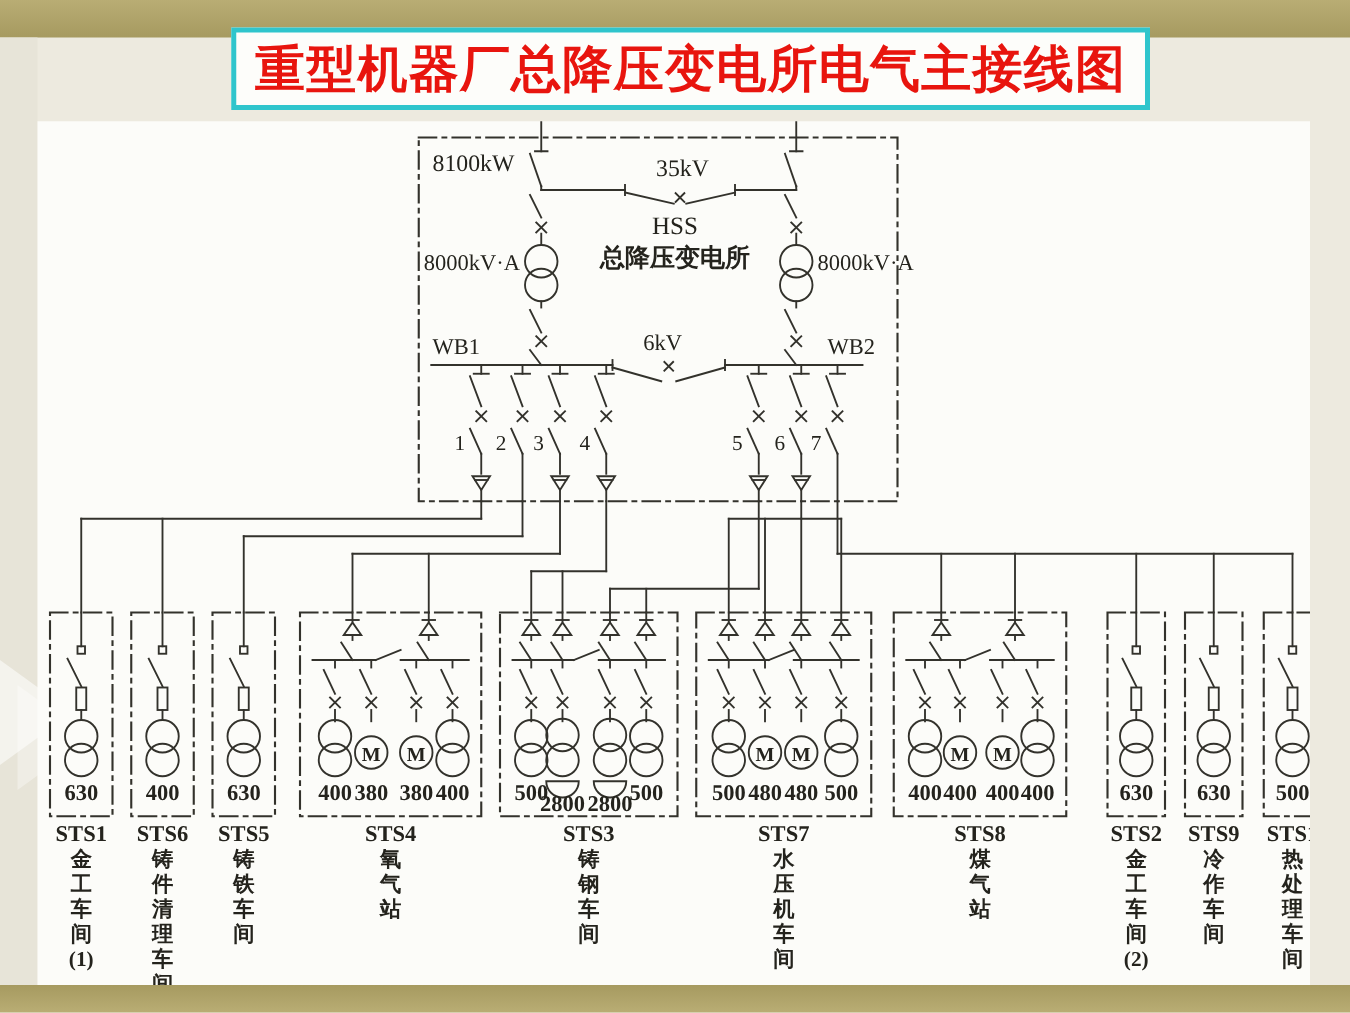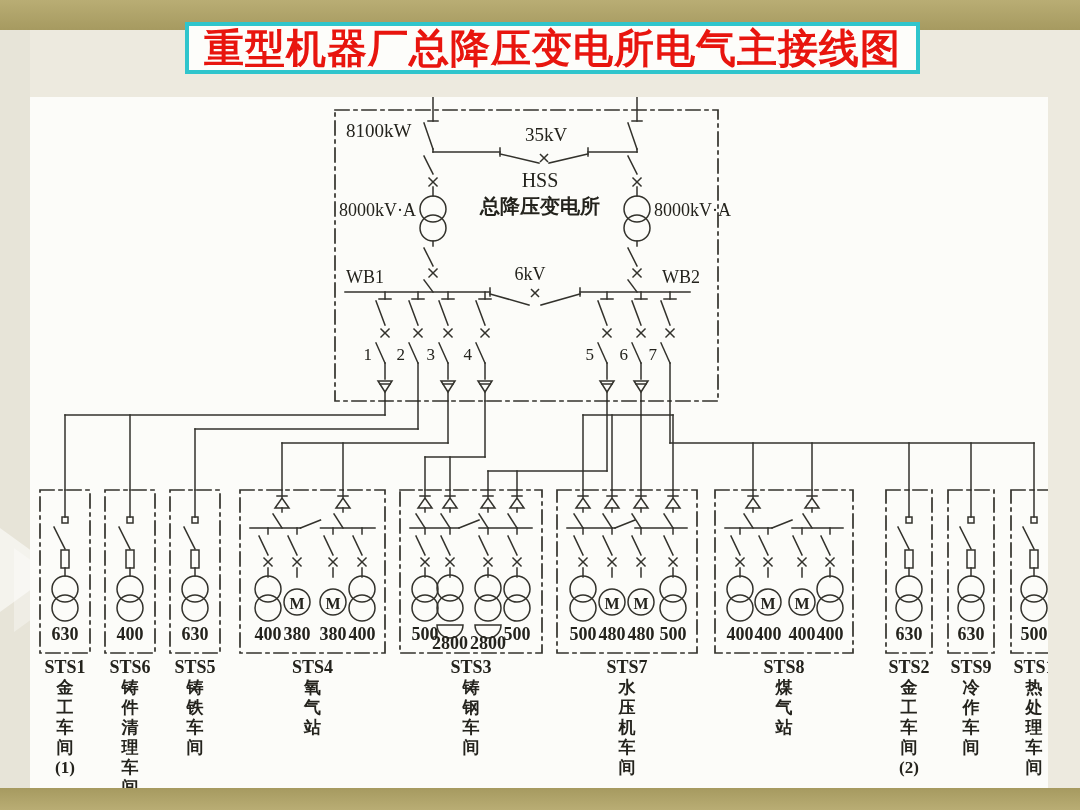--- a/index.html
+++ b/index.html
@@ -9,21 +9,21 @@
     font-family:"Liberation Serif",serif;
   }
   .band{position:absolute;left:0;width:1080px}
   .band.top{top:0;height:30px;background:linear-gradient(var(--band-light,#beb27b),var(--band-dark,#aca065))}
   .band.bottom{top:788px;height:22px;background:linear-gradient(var(--band-dark,#a2965d),var(--band-light,#b9ad74))}
   .left-strip{position:absolute;left:0;top:30px;width:30px;height:758px;background:#e7e4d8}
   .watermark{position:absolute;width:0;height:0;border-top:42px solid transparent;border-bottom:42px solid transparent;border-left:58px solid rgba(255,255,255,.55)}
   .wm1{left:0;top:528px}
   .wm2{left:14px;top:548px;border-left-color:rgba(255,255,255,.35)}
   .title-box{
-    position:absolute;left:185px;top:22px;width:735px;height:52px;box-sizing:border-box;
+    position:absolute;left:185px;top:22px;width:735px;height:66px;box-sizing:border-box;
     background:#fdfdfa;border:4px solid var(--border-cyan,#2fc5cc);
     display:flex;align-items:center;justify-content:center;
   }
   .title-text{
     font-family:"Liberation Sans",sans-serif;font-weight:bold;font-size:40px;
     color:var(--title-red,#e8150e);letter-spacing:1px;white-space:nowrap;
   }
   .paper{position:absolute;left:30px;top:97px;width:1018px;height:691px;background:var(--paper,#fcfcf9)}
   svg#diagram{position:absolute;left:30px;top:97px}
   svg line,svg circle,svg rect,svg polygon,svg path{

